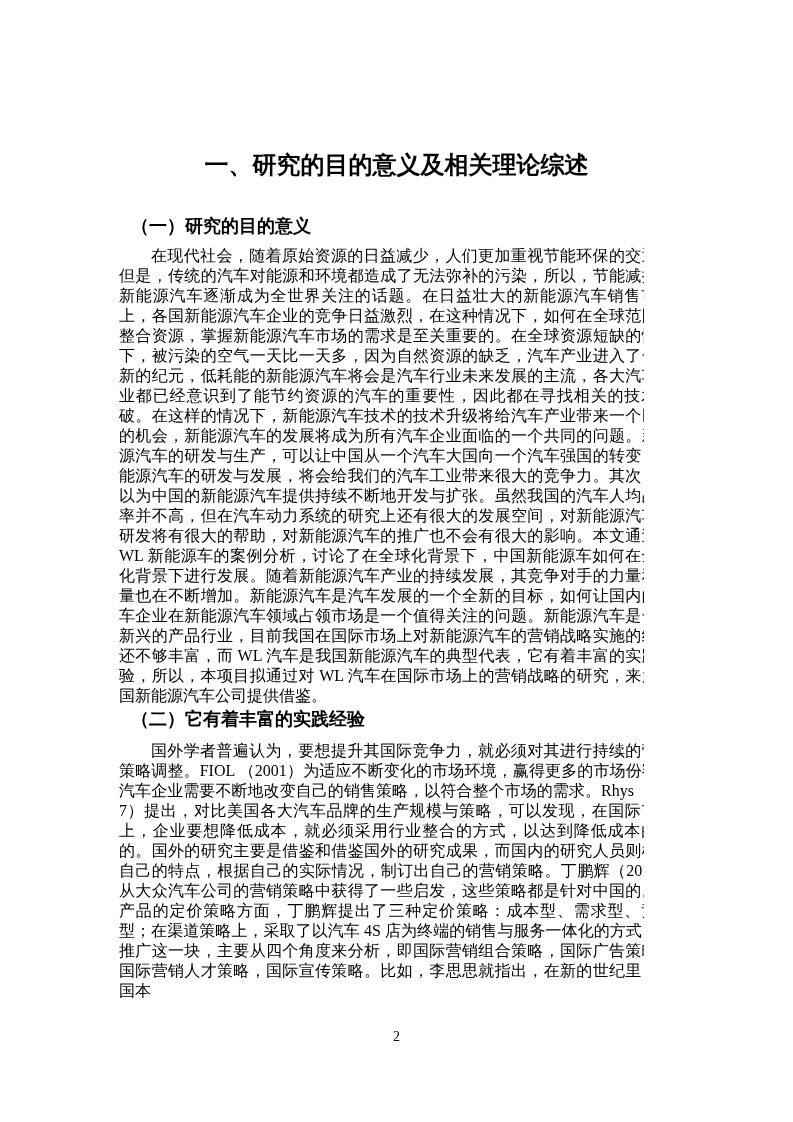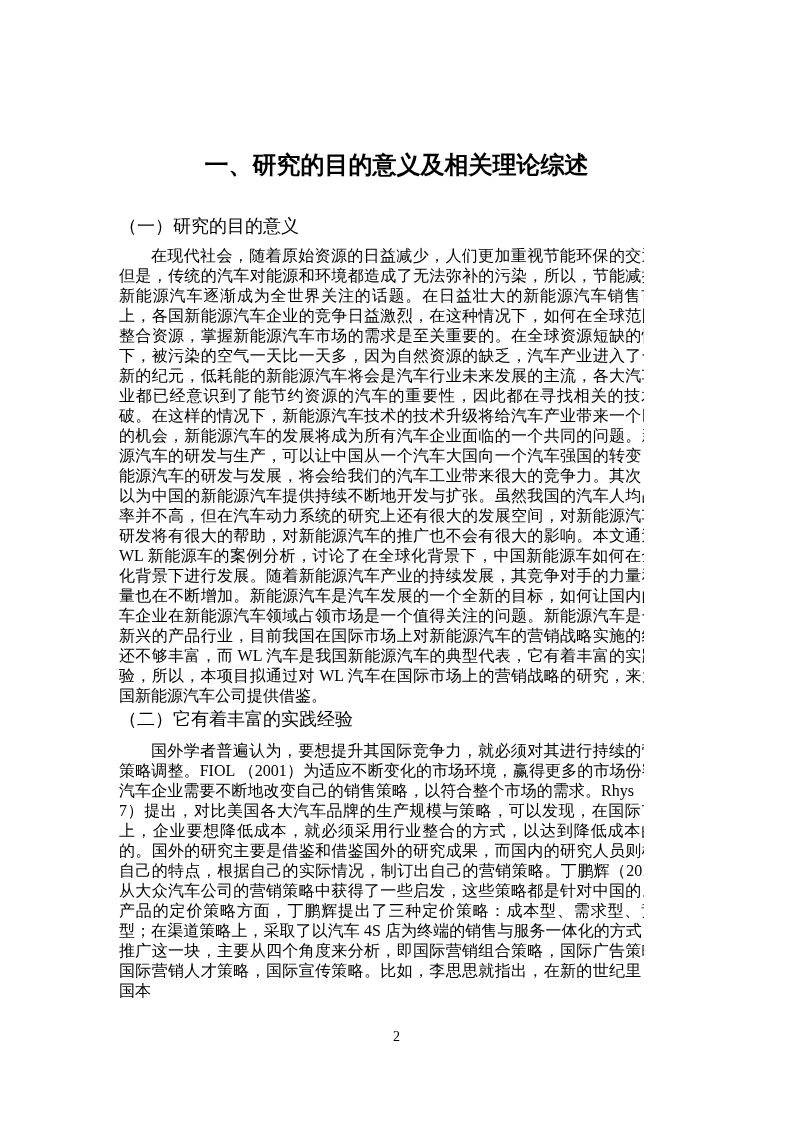--- a/index.html
+++ b/index.html
@@ -25,24 +25,24 @@
     font-family: "Liberation Sans", "DejaVu Sans", sans-serif;
     font-weight: bold;
     font-size: 24px;
     line-height: 29px;
     text-align: center;
     margin: 0 0 36px 0;
     white-space: nowrap;
   }
   .sec-heading {
     font-family: "Liberation Sans", "DejaVu Sans", sans-serif;
-    font-weight: normal;
+    font-weight: bold;
     font-size: 18px;
     line-height: 23px;
-    margin: 0 0 8px 0;
+    margin: 0 0 8px 12px;
   }
   .sec-heading.second {
     margin-top: 2px;
     margin-bottom: 10px;
   }
   p.body-text {
     font-family: "Liberation Serif", "DejaVu Serif", serif;
     font-size: 16px;
     line-height: 20px;
     text-align: justify;

